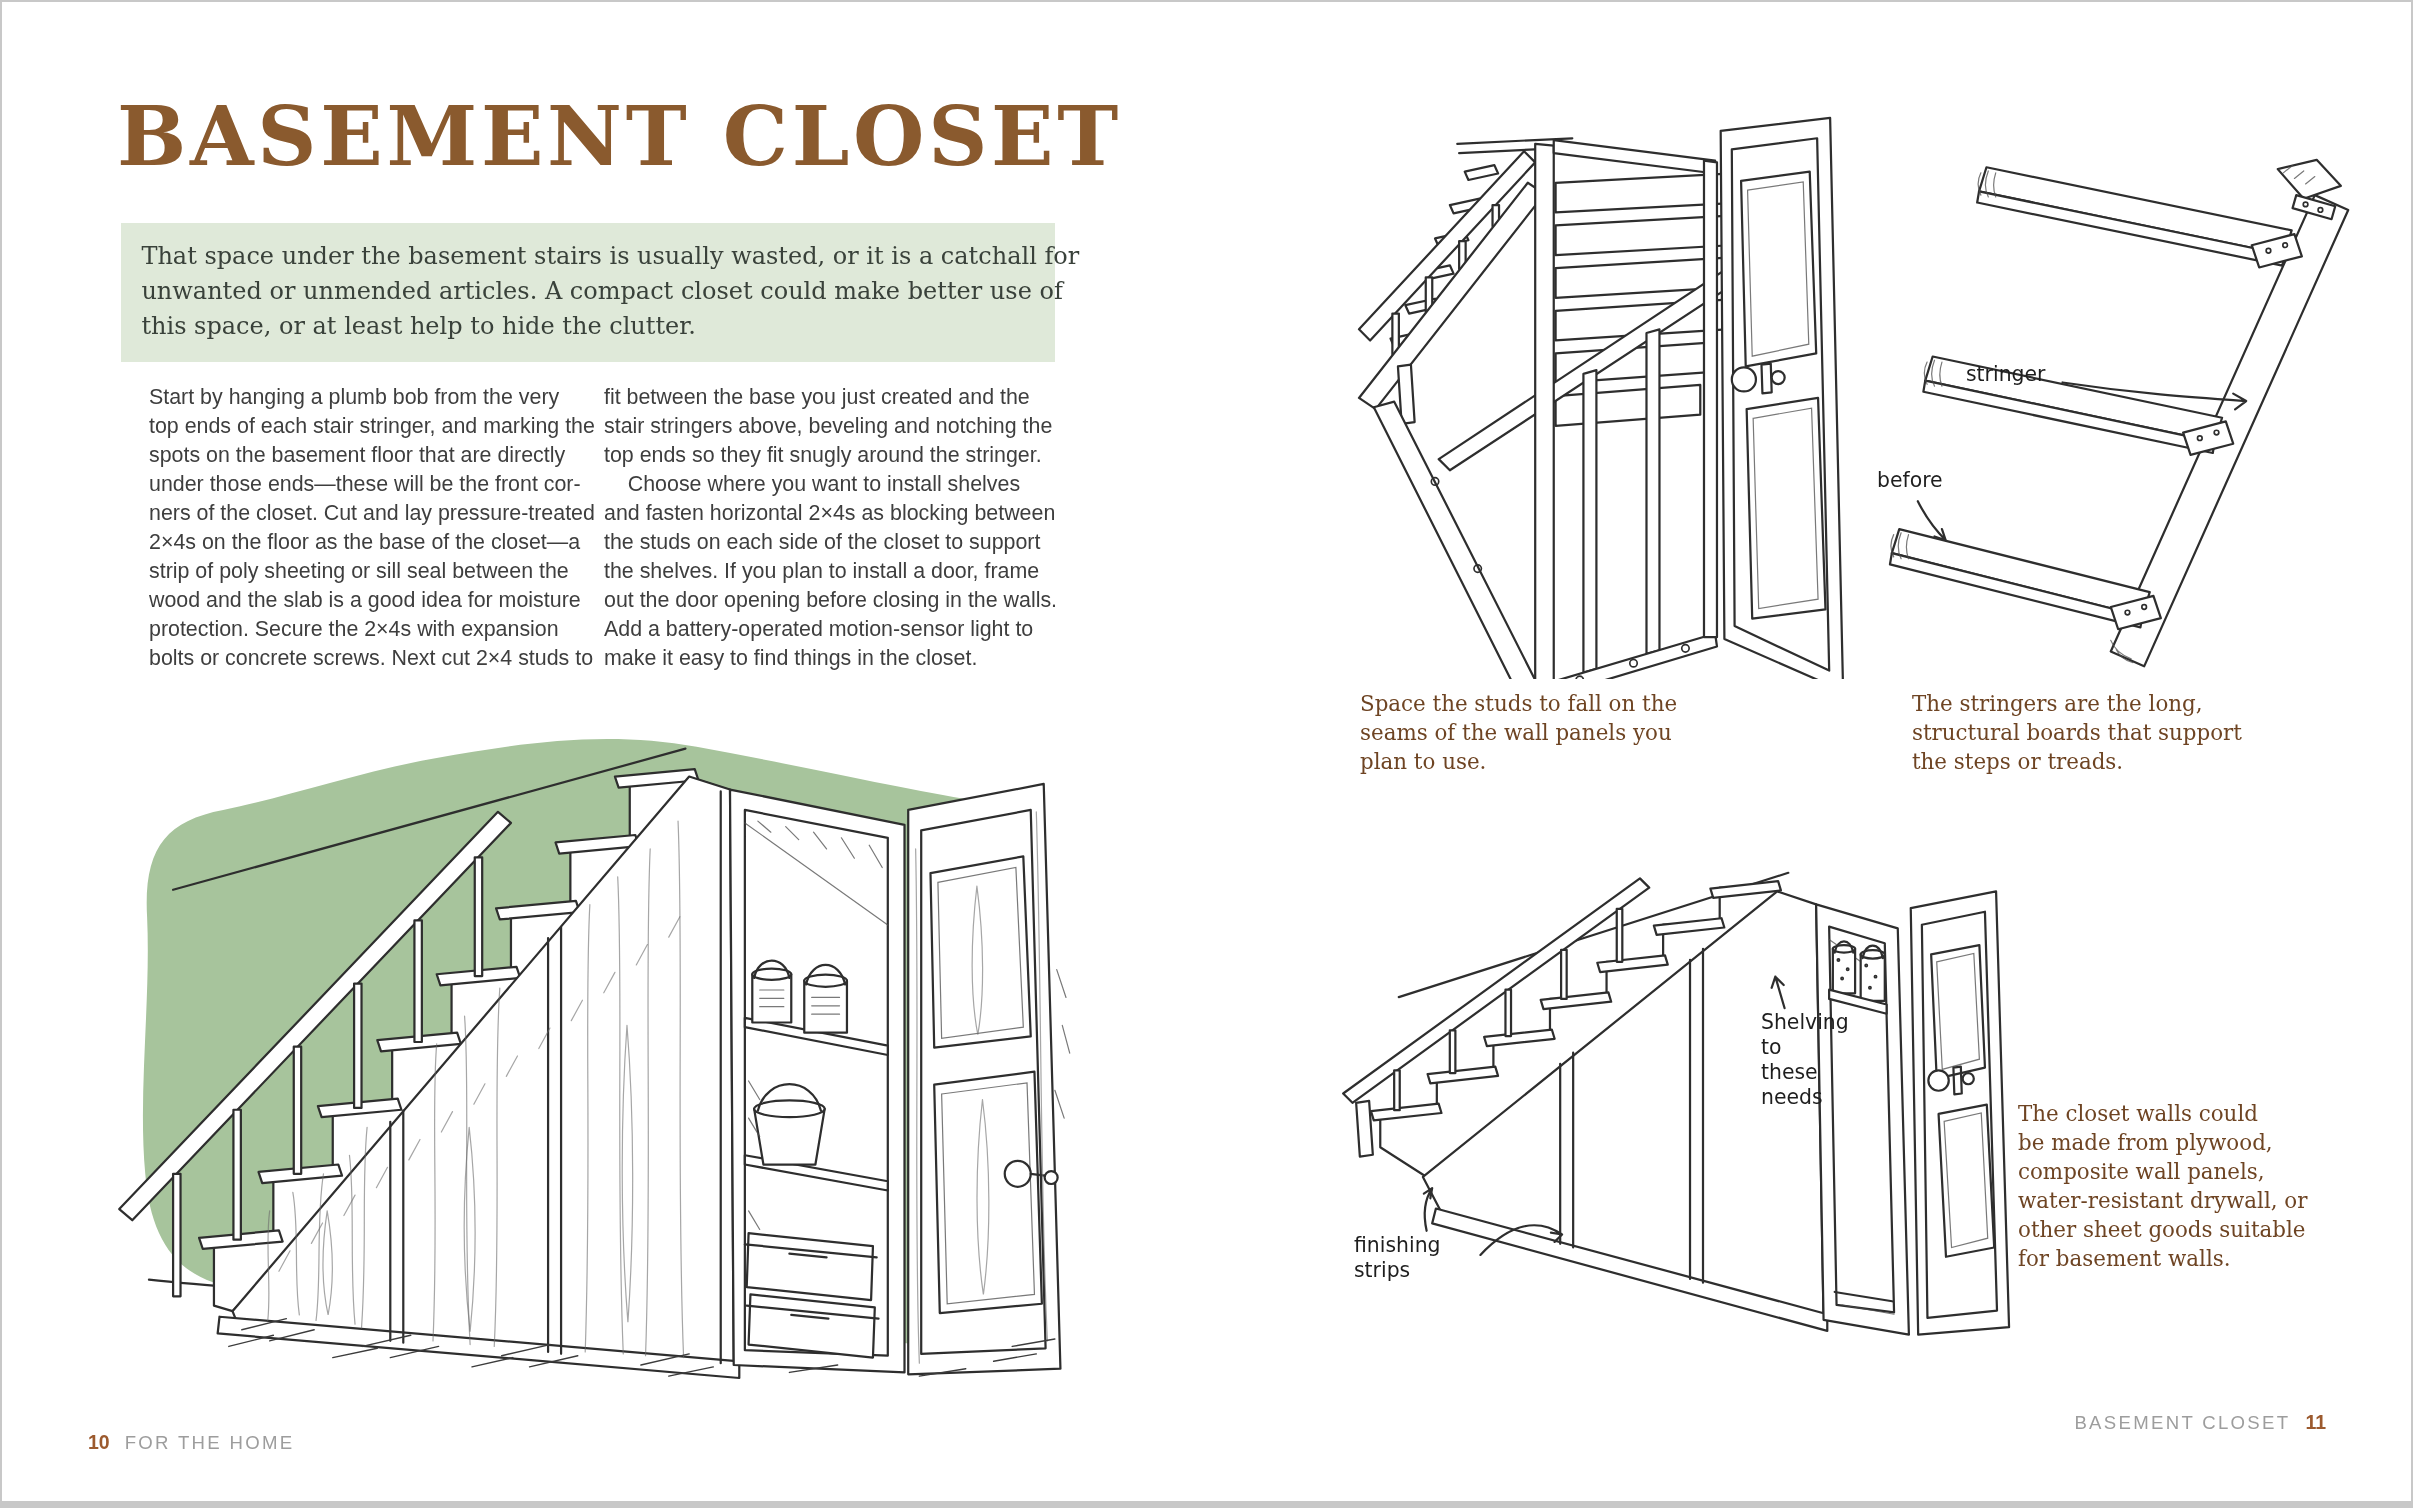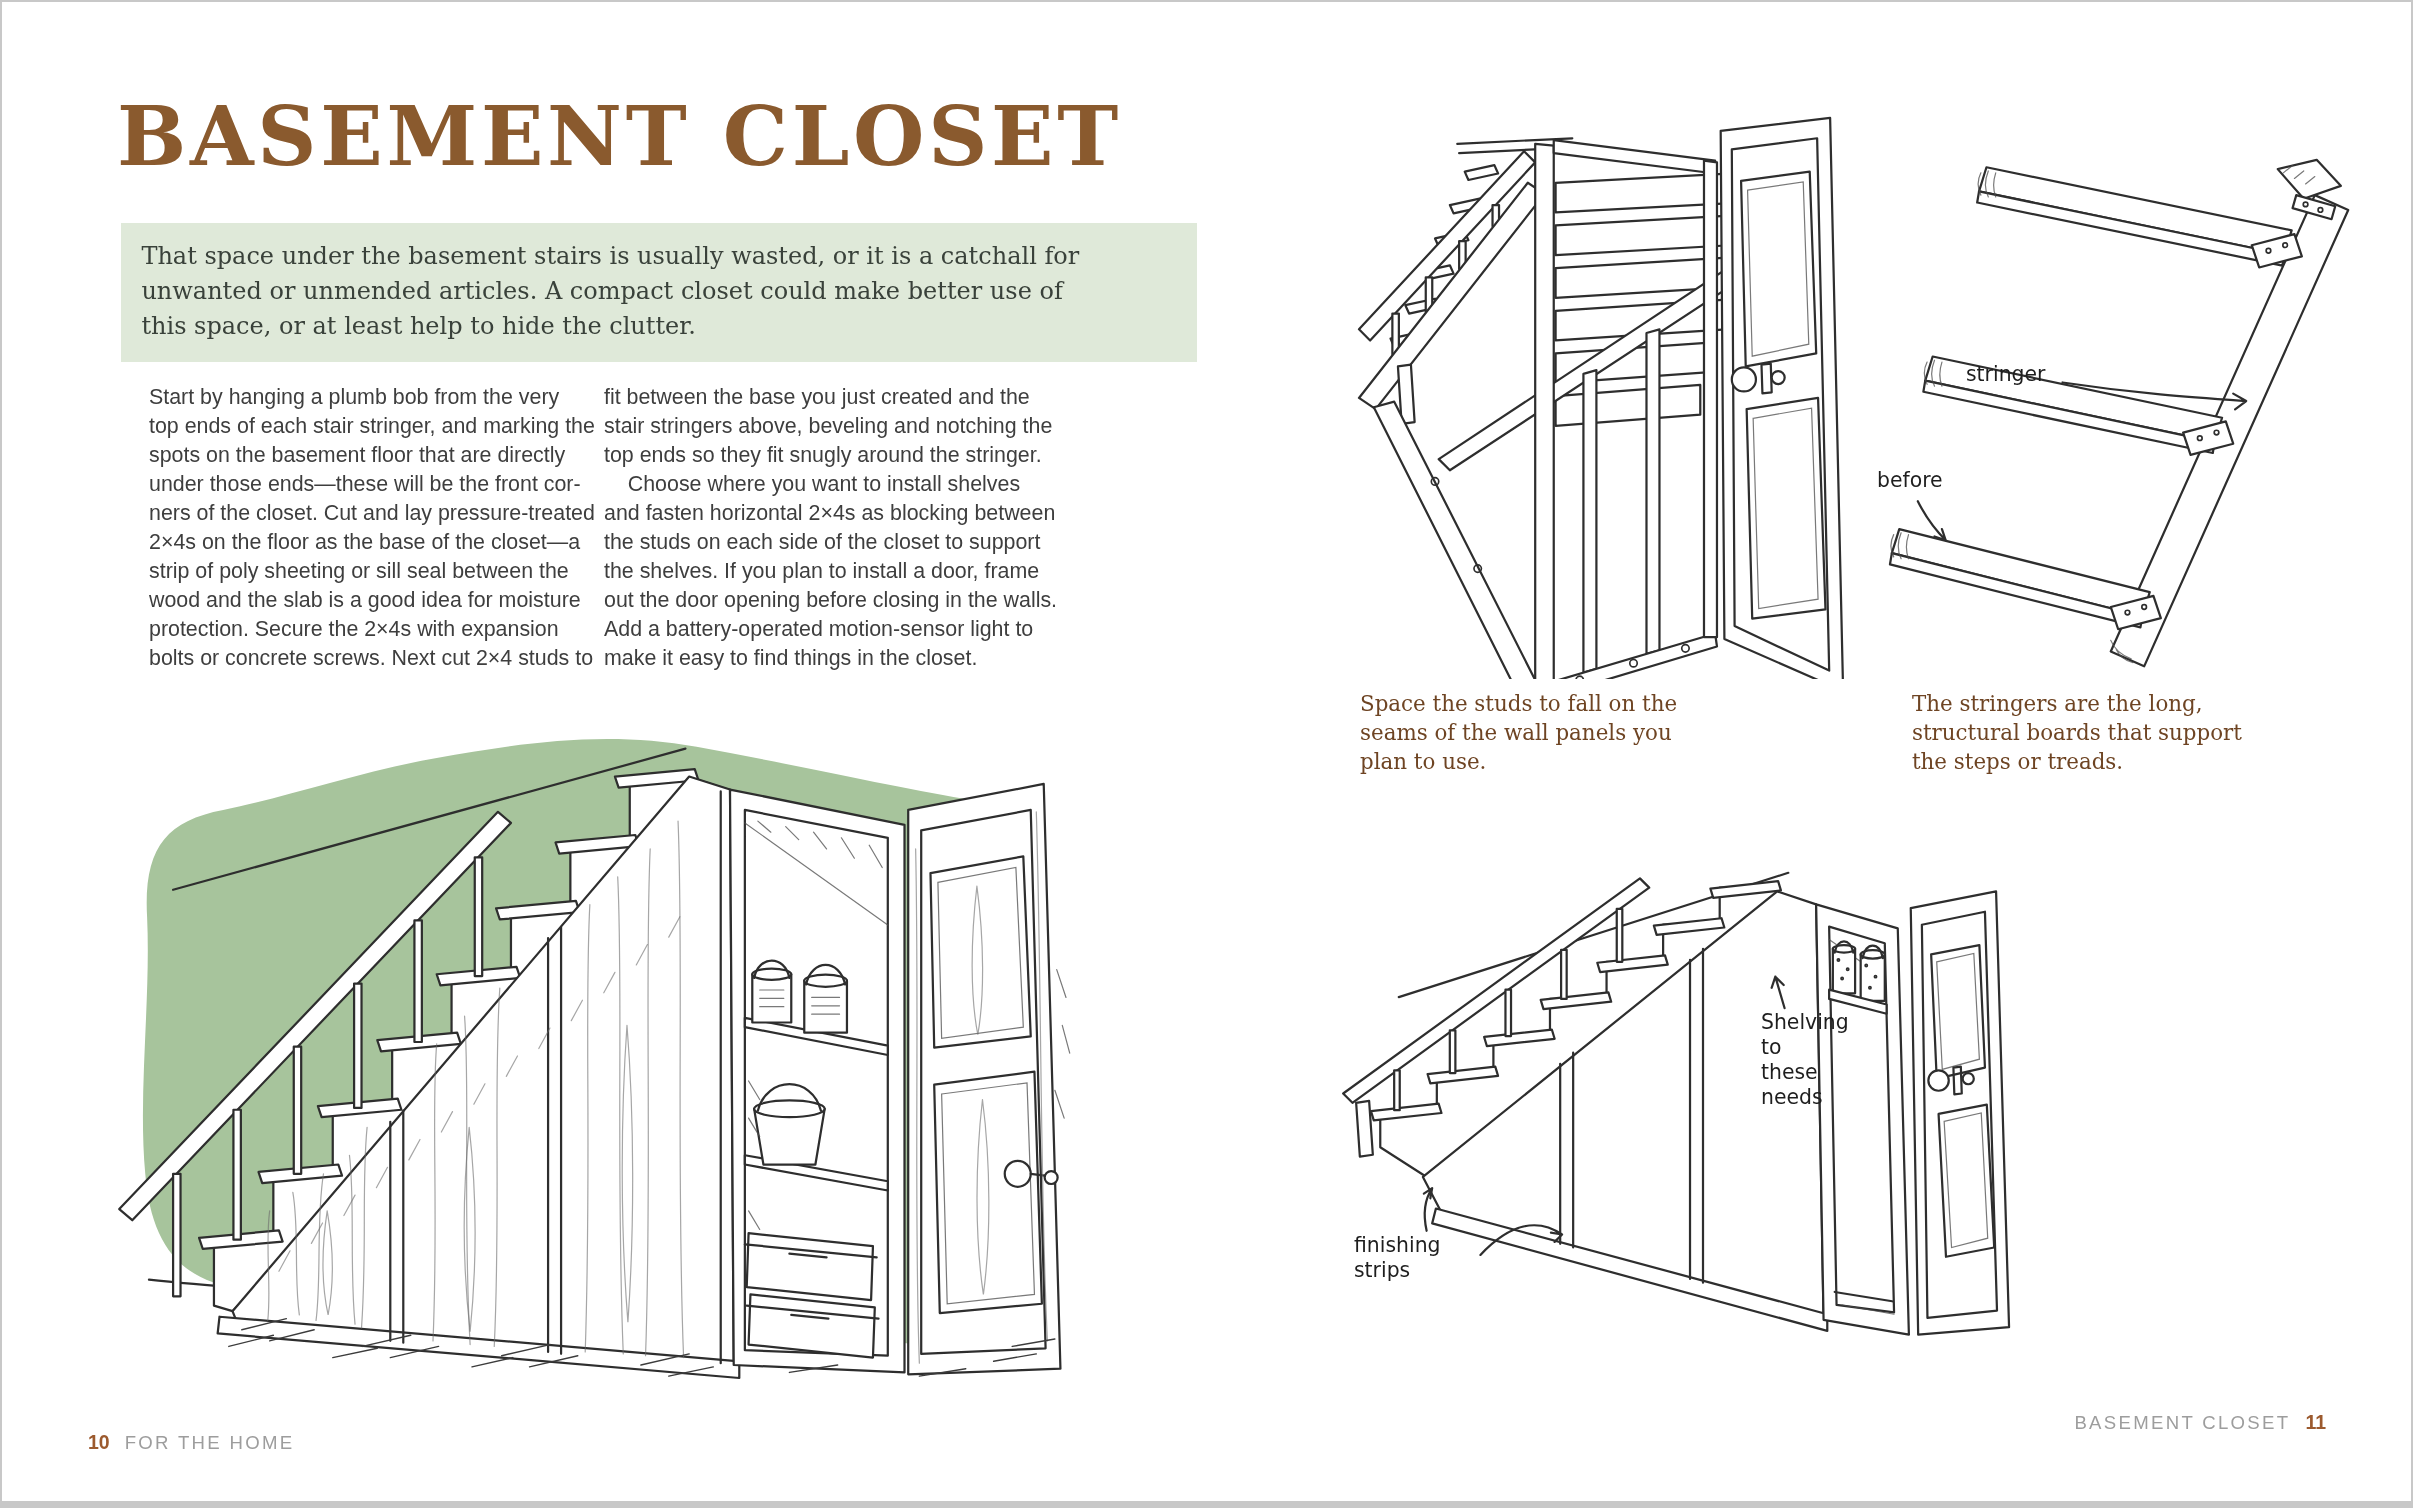--- a/index.html
+++ b/index.html
@@ -7,21 +7,21 @@
     --wall-green:#a7c49c; --body-text:#3e3e3e; --footer-gray:#9d9d9d; --page-number-brown:#9c5a2e;
     --line-ink:#2e2e2e;
   }
   html,body{margin:0;padding:0;background:#ffffff;}
   #canvas{position:relative;width:2413px;height:1508px;background:#ffffff;box-sizing:border-box;
           border:2.8px solid #c8c8c8;border-bottom-width:7.4px;overflow:hidden;
           font-family:"Liberation Sans",sans-serif;padding-left:34px;}
   .abs{position:absolute;}
   #page-title{left:115px;top:93px;font-family:"DejaVu Serif",serif;font-weight:bold;
     font-size:82px;line-height:1;letter-spacing:3.7px;color:var(--title-brown);white-space:pre;}
-  #intro-box{left:119px;top:221px;width:1076px;height:139px;background:var(--intro-bg);box-sizing:border-box;
+  #intro-box{left:119px;top:221px;width:934px;height:139px;background:var(--intro-bg);box-sizing:border-box;
     padding:16px 20.4px;}
   #intro-box .t{font-family:"DejaVu Serif",serif;font-size:24px;line-height:35px;color:var(--intro-text);white-space:pre;}
   .bodycol{top:381px;font-size:21.4px;line-height:29px;color:var(--body-text);white-space:pre;}
   #col1{left:119px;margin-left:28px;}
   #col2{left:602px;}
   .caption{font-family:"DejaVu Serif",serif;font-size:21.4px;line-height:29px;color:var(--caption-brown);white-space:pre;}
   #cap-studs{left:1358px;top:687px;}
   #cap-stringers{left:1910px;top:687px;}
   #cap-walls{left:2016px;top:1097px;}
   .illus{position:absolute;}
@@ -303,18 +303,24 @@
       <path class="ln" d="M150,470 C182,436 212,430 238,448 M238,448 L226,446 M238,448 L230,456"></path>
     </svg>
     <div class="hand" style="left:420px;top:191px;width:102px;">Shelving
 to
 these
 needs</div>
     <div class="hand" style="left:13px;top:414px;width:130px;">finishing
 strips</div>
   </div>
 
+  <div class="abs caption" id="cap-walls">The closet walls could
+be made from plywood,
+composite wall panels,
+water-resistant drywall, or
+other sheet goods suitable
+for basement walls.</div>
 
   <div class="abs footer" id="footer-left"><b>10</b>&nbsp;&nbsp;<span>FOR THE HOME</span></div>
   <div class="abs footer" id="footer-right"><span>BASEMENT CLOSET</span>&nbsp;&nbsp;<b>11</b></div>
 
 </div>
 
 
 </body></html>

